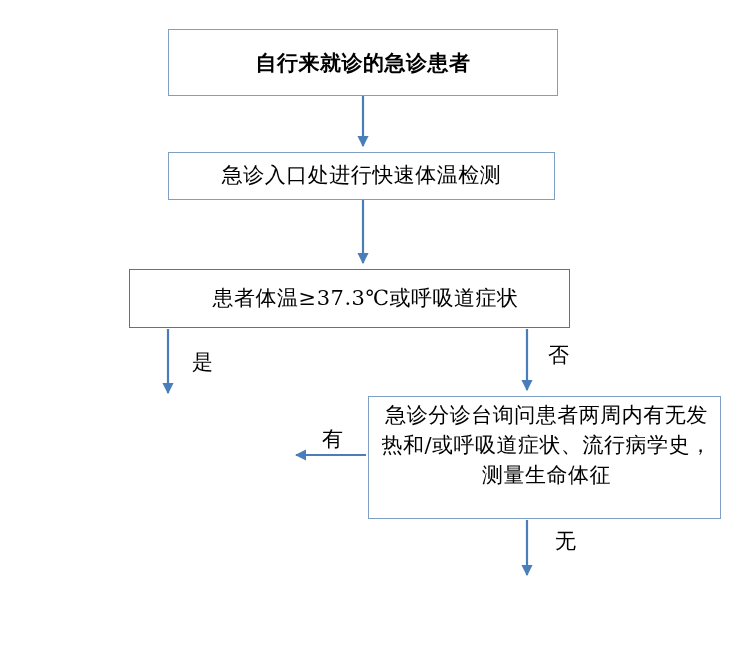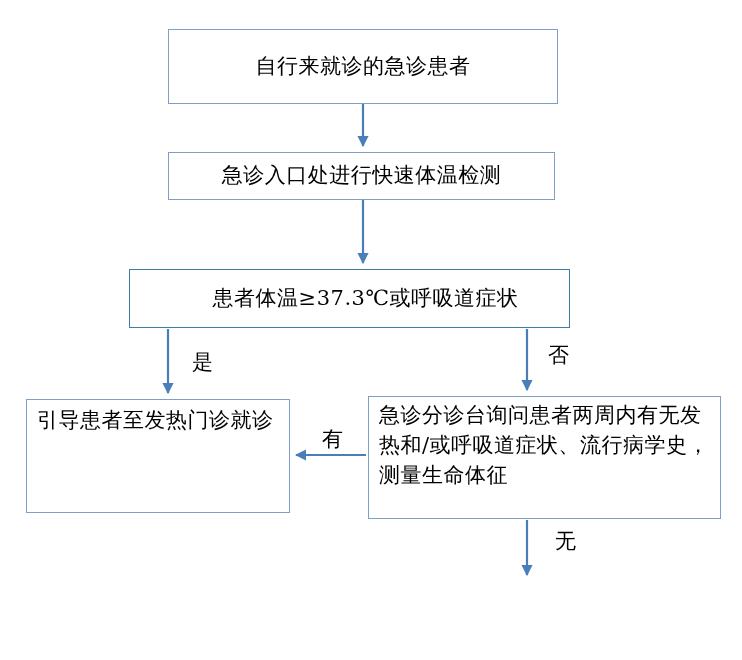--- a/index.html
+++ b/index.html
@@ -38,27 +38,27 @@
   .node.emphasis {
     border-color: #3d7ea6;
   }
   .node.topleft {
     align-items: flex-start;
     justify-content: flex-start;
     text-align: left;
     padding: 6px 8px 0 10px;
   }
   
-  #node-self-presenting   { left: 168px; top: 29px;  width: 390px; height: 75px; }
+  #node-self-presenting   { left: 168px; top: 29px;  width: 390px; height: 67px; font-weight: bold; }
   #node-temp-screening    { left: 168px; top: 152px; width: 387px; height: 48px; }
   #node-temp-criteria     { left: 129px; top: 269px; width: 441px; height: 59px; padding-left: 32px; }
   #node-fever-clinic      { left: 26px;  top: 399px; width: 264px; height: 114px; }
   #node-triage-inquiry    { left: 368px; top: 396px; width: 353px; height: 123px;
                             padding: 4px 6px 0 10px; align-items: flex-start;
-                            justify-content: flex-start; text-align: left; }
+                            justify-content: flex-start; text-align: center; }
   #node-emergency-intake  { left: 368px; top: 581px; width: 338px; height: 59px; }
 
   
   .edge-label {
     position: absolute;
     font-size: 21px;
     color: #000000;
     font-family: "DejaVu Serif", "Liberation Serif", serif;
     white-space: nowrap;
   }
@@ -99,21 +99,20 @@
 
     <line x1="527" y1="520" x2="527" y2="575" stroke="#4a7ebb" stroke-width="2.2" marker-end="url(#arrowhead)"></line>
   </svg>
 
   <div class="node" id="node-self-presenting">自行来就诊的急诊患者</div>
 
   <div class="node" id="node-temp-screening">急诊入口处进行快速体温检测</div>
 
   <div class="node emphasis" id="node-temp-criteria">患者体温≥37.3℃或呼吸道症状</div>
 
-  <div class="node topleft" id="node-fever-clinic">引导患者至发热门诊就诊</div>
 
   <div class="node" id="node-triage-inquiry">急诊分诊台询问患者两周内有无发热和/或呼吸道症状、流行病学史，测量生命体征</div>
 
 
   <span class="edge-label" id="label-yes-fever">是</span>
 
   <span class="edge-label" id="label-no-fever">否</span>
 
   <span class="edge-label" id="label-has-hist">有</span>
 

